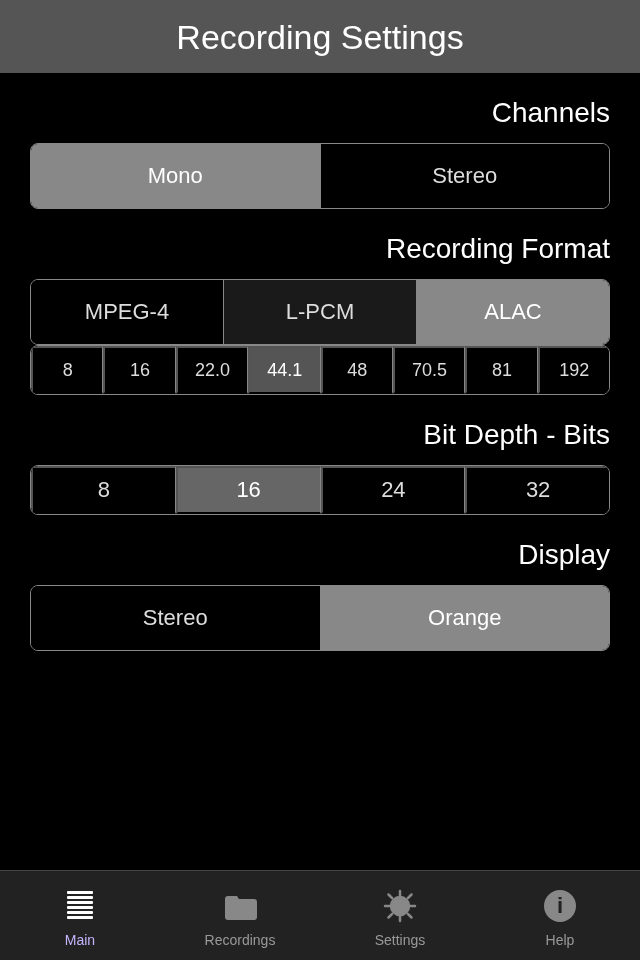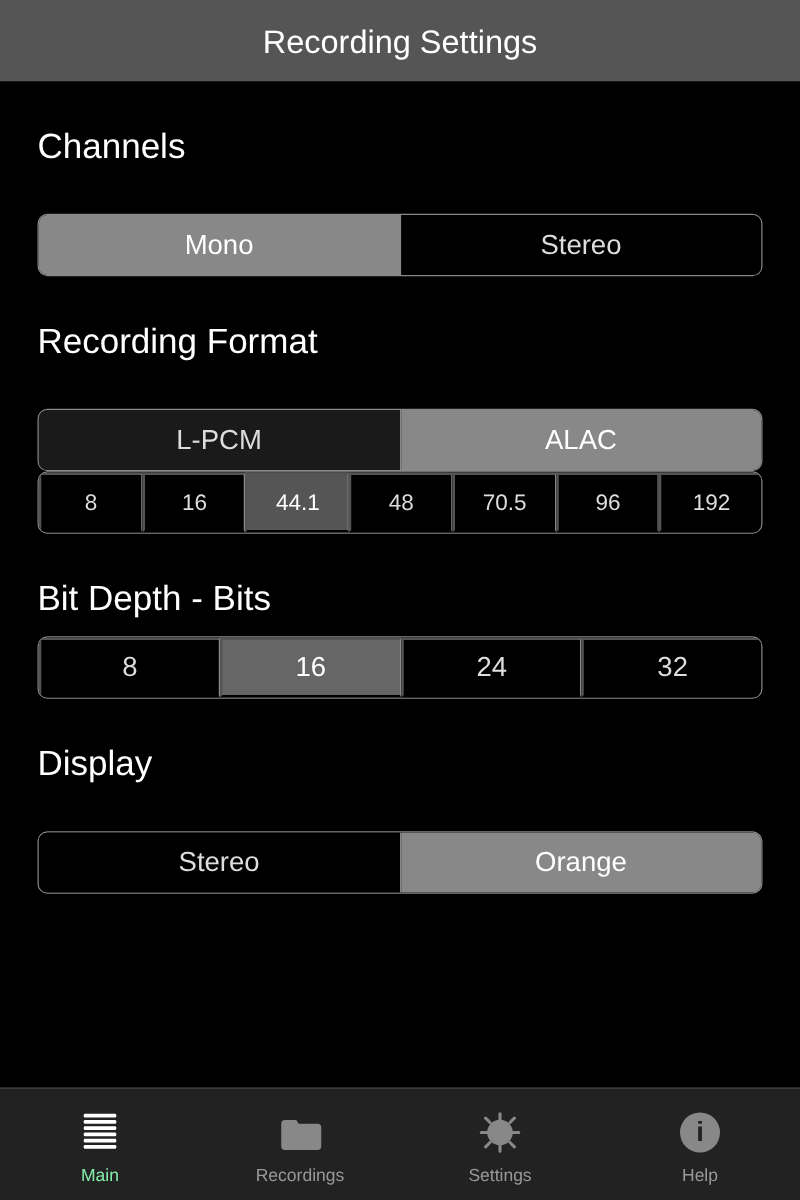--- a/index.html
+++ b/index.html
@@ -15,49 +15,48 @@
       flex-direction: column;
     }
 
     .header {
       background: #555;
       padding: 18px 20px 16px;
       text-align: center;
     }
 
     .header-title {
-      font-size: 26px;
+      font-size: 34px;
       font-weight: 300;
       color: #fff;
     }
 
     .main-content {
       flex: 1;
       display: flex;
       flex-direction: column;
       padding: 0 30px;
       gap: 0;
     }
 
     .section-label {
       font-size: 28px;
       font-weight: 300;
       color: #fff;
-      text-align: left;
-      margin-top: 36px;
+      text-align: right;
+      margin-top: 24px;
       margin-bottom: 14px;
     }
 
     .segment-control {
       display: flex;
       border: 1.5px solid #888;
       border-radius: 8px;
       overflow: hidden;
-      height: 50px;
-      margin-top: 24px;
+      height: 66px;
     }
 
     .segment-btn {
       flex: 1;
       display: flex;
       align-items: center;
       justify-content: center;
       font-size: 22px;
       font-weight: 300;
       color: #fff;
@@ -172,21 +171,21 @@
       align-items: center;
       justify-content: center;
     }
 
     .tab-label {
       font-size: 14px;
       color: #999;
     }
 
     .tab-item.active .tab-label {
-      color: #86efac;
+      color: #c4b5fd;
     }
 
     .tab-item.active svg path,
     .tab-item.active svg rect,
     .tab-item.active svg circle {
       fill: #fff;
     }
 
     svg path, svg rect, svg circle, svg polygon {
       fill: #888;
@@ -202,31 +201,33 @@
 <div class="main-content">
 
   <div class="section-label">Channels</div>
   <div class="segment-control channels-control">
     <button class="segment-btn seg-mono">Mono</button>
     <button class="segment-btn seg-stereo">Stereo</button>
   </div>
 
   <div class="section-label">Recording Format</div>
   <div class="segment-control format-control">
+    <button class="segment-btn seg-mpeg4">MPEG-4</button>
     <button class="segment-btn seg-lpcm">L-PCM</button>
     <button class="segment-btn seg-alac">ALAC</button>
   </div>
 
   <div class="sampling-control">
     <button class="sampling-btn">8</button>
     <button class="sampling-btn">16</button>
+    <button class="sampling-btn">22.0</button>
     <button class="sampling-btn active">44.1</button>
     <button class="sampling-btn">48</button>
     <button class="sampling-btn">70.5</button>
-    <button class="sampling-btn">96</button>
+    <button class="sampling-btn">81</button>
     <button class="sampling-btn">192</button>
   </div>
 
   <div class="section-label">Bit Depth - Bits</div>
   <div class="bitdepth-control">
     <button class="bitdepth-btn">8</button>
     <button class="bitdepth-btn active">16</button>
     <button class="bitdepth-btn">24</button>
     <button class="bitdepth-btn">32</button>
   </div>

